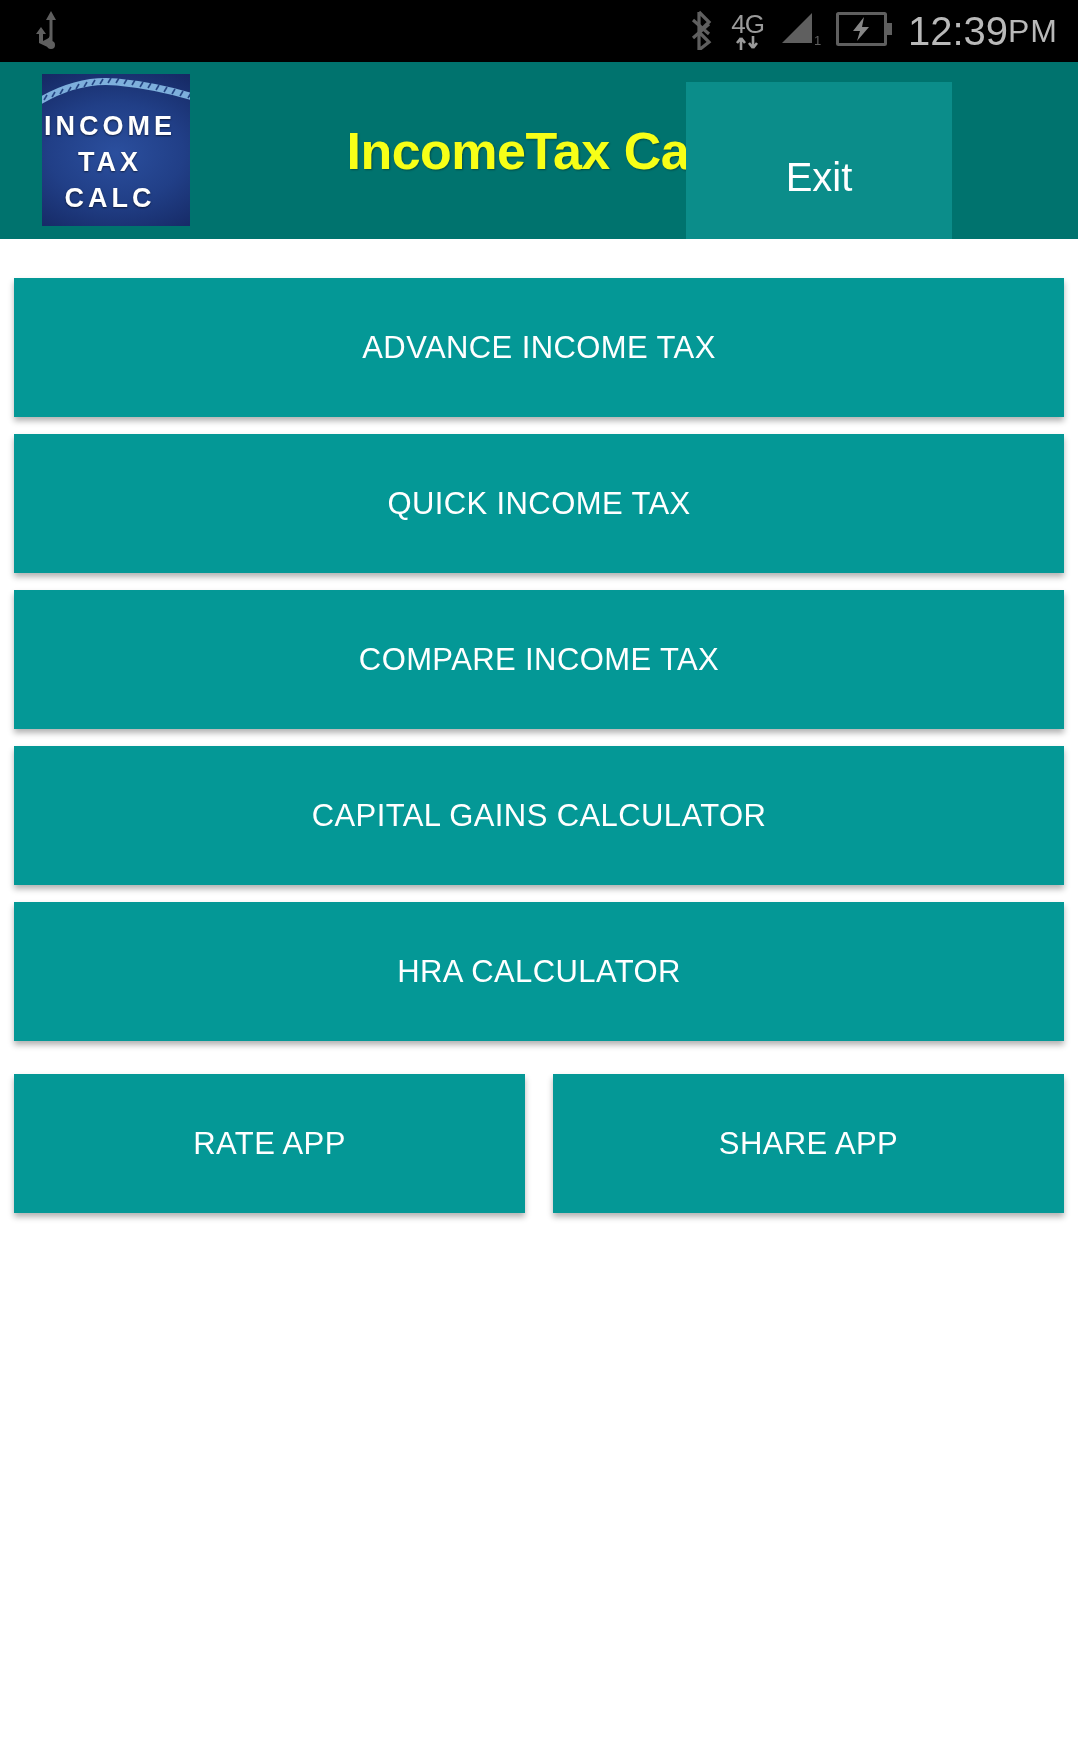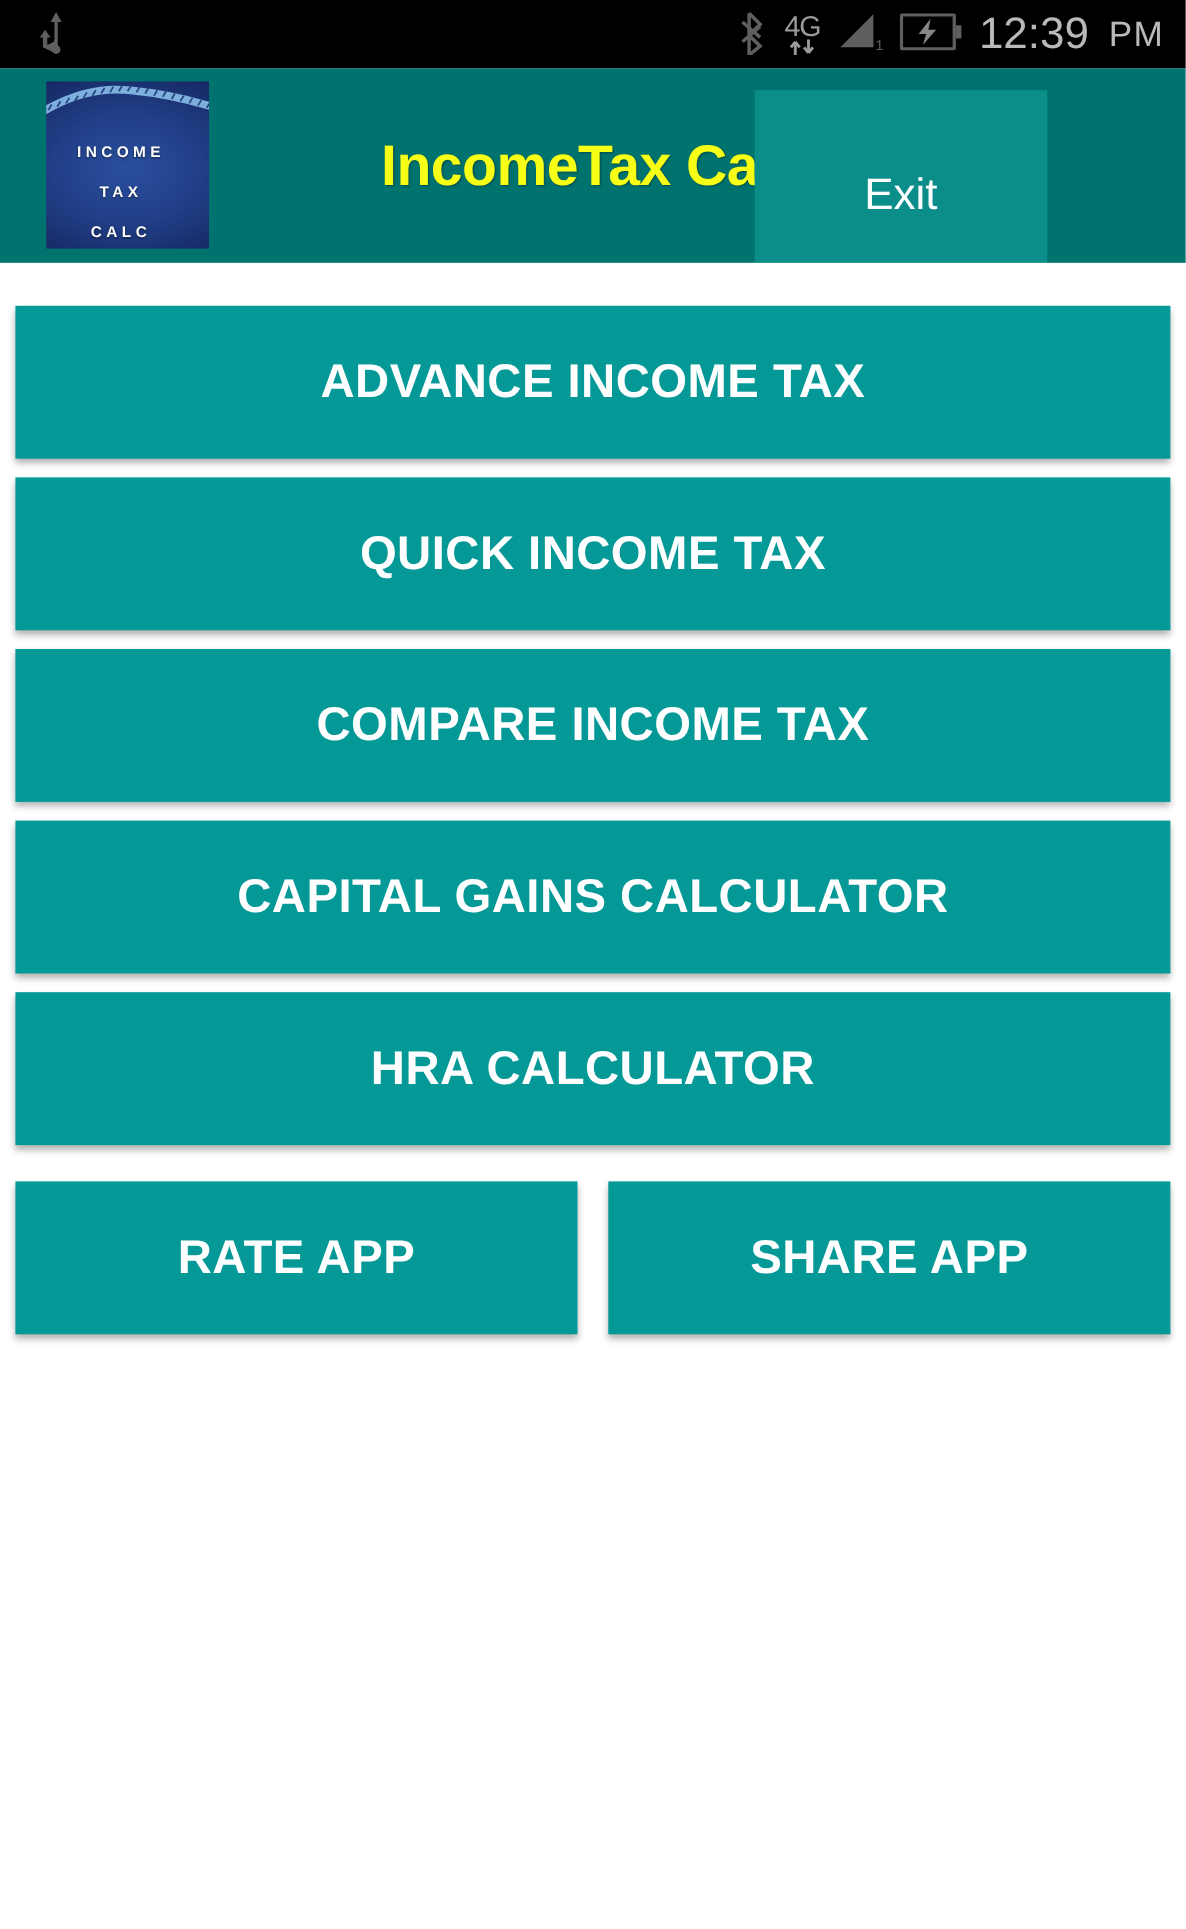--- a/index.html
+++ b/index.html
@@ -22,43 +22,43 @@
     padding-right:20px; gap:14px;
   }
   .sb-ic{ display:block; opacity:.62; }
   .net-block{ display:flex; flex-direction:column; align-items:center; justify-content:center;text-decoration:underline; }
   .net-txt{
     color:#9a9a9a; font-size:26px; font-weight:400; line-height:24px;
     letter-spacing:-1px;
   }
   .clock{
     color:#b9b9b9; font-size:40px; font-weight:300; letter-spacing:0px;
-    line-height:40px; display:flex; align-items:flex-end; gap:18px;
+    line-height:40px; display:flex; align-items:flex-end; gap:0;
   }
   .clock .ampm{ font-size:32px; letter-spacing:1px; }
 
   
   .header{
     position:absolute; top:62px; left:0; width:1078px; height:177px;
     background:#00736e;
   }
   .logo{
     position:absolute; left:42px; top:12px; width:148px; height:152px;
     background:
       radial-gradient(ellipse 120% 85% at 50% 52%, #2b4f9e 0%, #213f87 38%, #172c69 68%, #101f4d 100%);
     overflow:hidden;
   }
   .logo-ribbon{
     position:absolute; left:-4px; top:2px; width:158px; height:30px; overflow:hidden;
   }
   .logo-txt{
-    position:absolute; left:0; top:46px; width:136px;
+    position:absolute; left:0; top:34px; width:136px;
     text-align:center; color:#fff;
     font-family:"Liberation Sans", sans-serif;
-    font-size:14px; font-weight:bold; letter-spacing:4px; line-height:36px;
+    font-size:27px; font-weight:bold; letter-spacing:4px; line-height:36px;
     text-shadow:0 1px 2px rgba(0,0,0,.55);
   }
   .app-title{
     position:absolute; left:0; top:0; width:1078px; height:177px;
     display:flex; align-items:center; justify-content:center;
     color:#f7ff17; font-size:52px; font-weight:bold;
     letter-spacing:-0.5px;
     text-shadow:1px 1px 2px rgba(0,0,0,.35);
     pointer-events:none;
   }
@@ -71,21 +71,21 @@
   }
 
   
   .content{
     position:absolute; top:239px; left:0; width:1078px; height:1515px;
     background:#fff; padding-top:39px;
   }
   .btn{
     background:#049896; border:0; color:#ffffff;
     font-family:"Liberation Sans", sans-serif;
-    font-size:43px; font-weight:700; letter-spacing:.4px;
+    font-size:31px; font-weight:400; letter-spacing:.4px;
     display:flex; align-items:center; justify-content:center;
     box-shadow:0 4px 6px rgba(0,0,0,.30);
     cursor:pointer; text-align:center;
   }
   .row-full{
     margin:0 14px 17px 14px; height:139px; width:1050px;
   }
   .grid-row{
     display:flex; margin:0 14px 30px 14px; width:1050px; gap:28px;
   }

